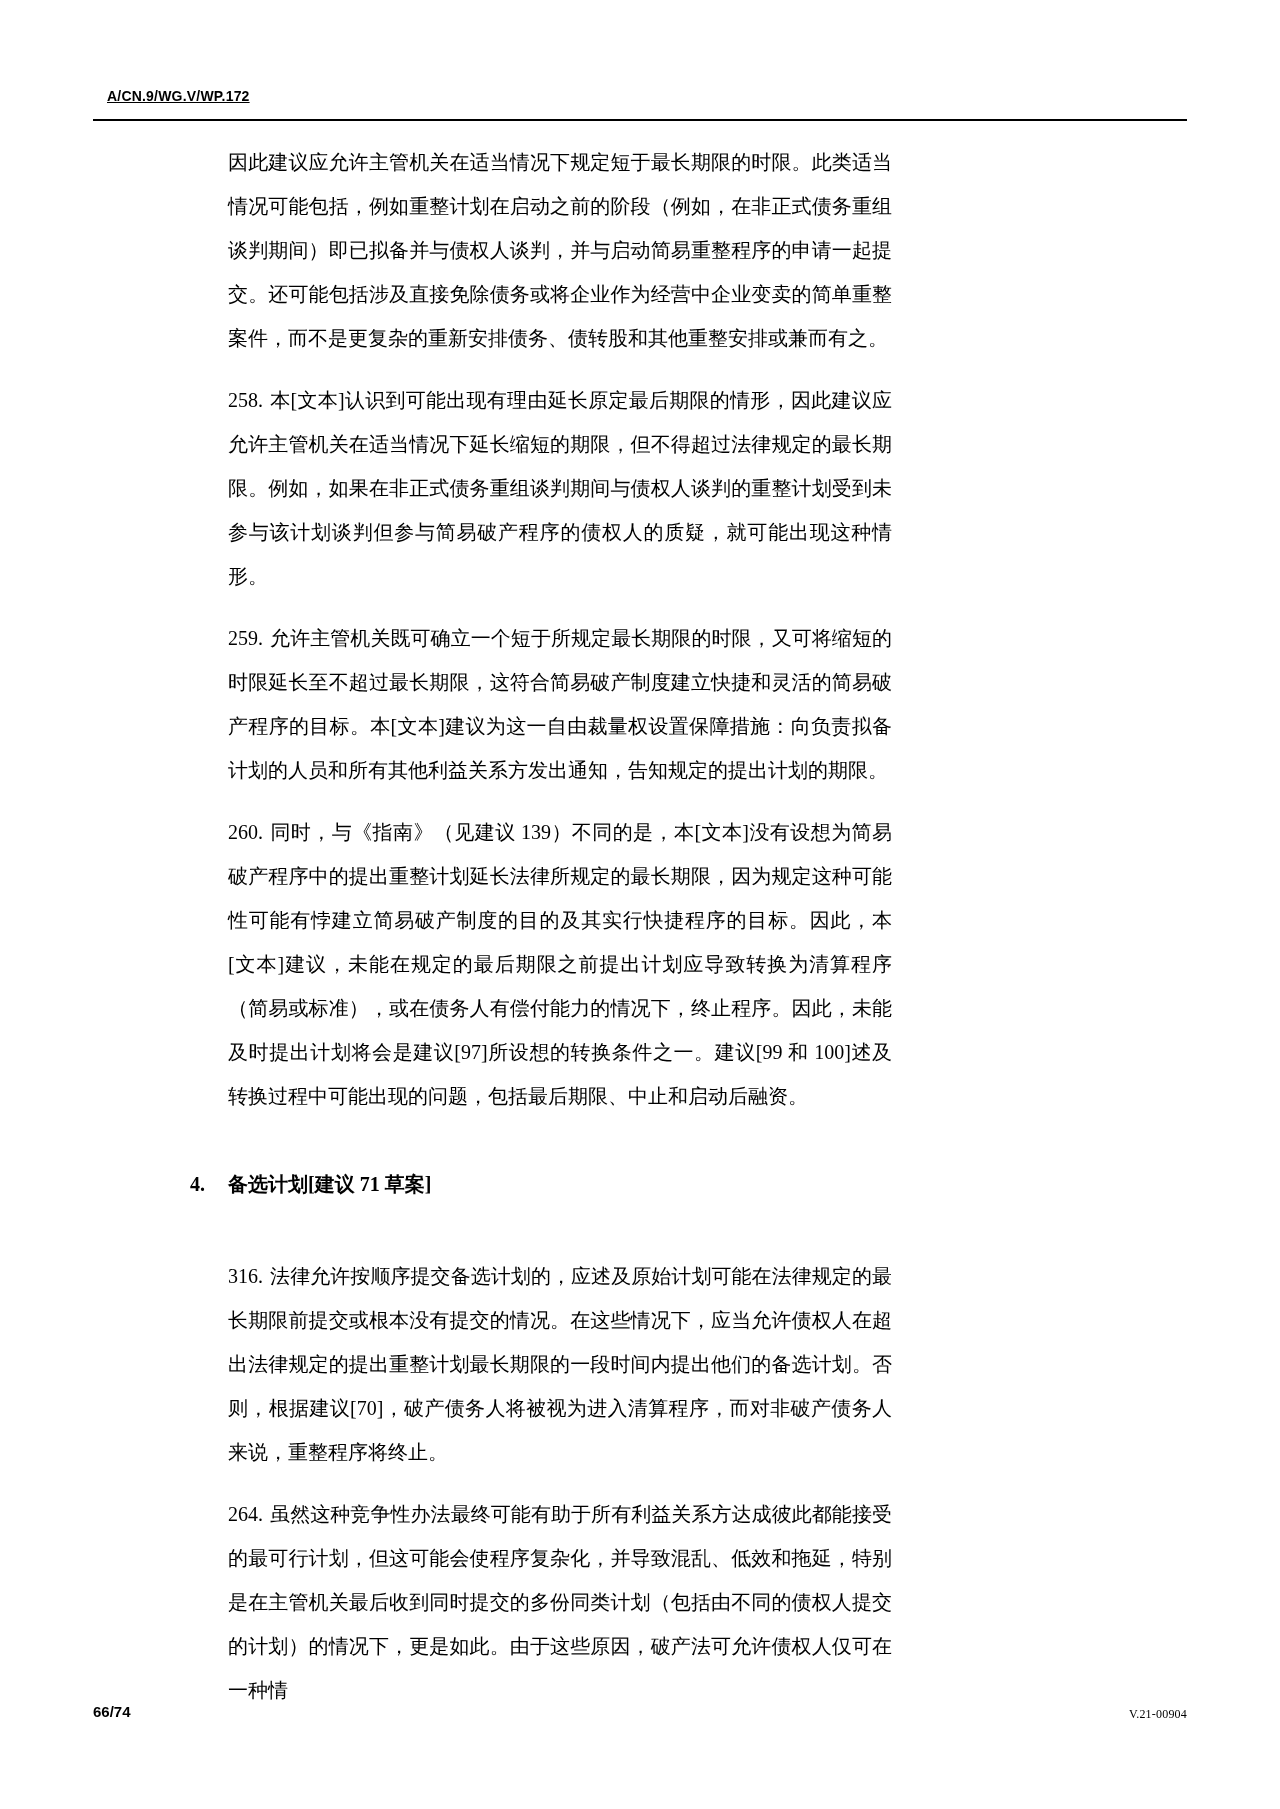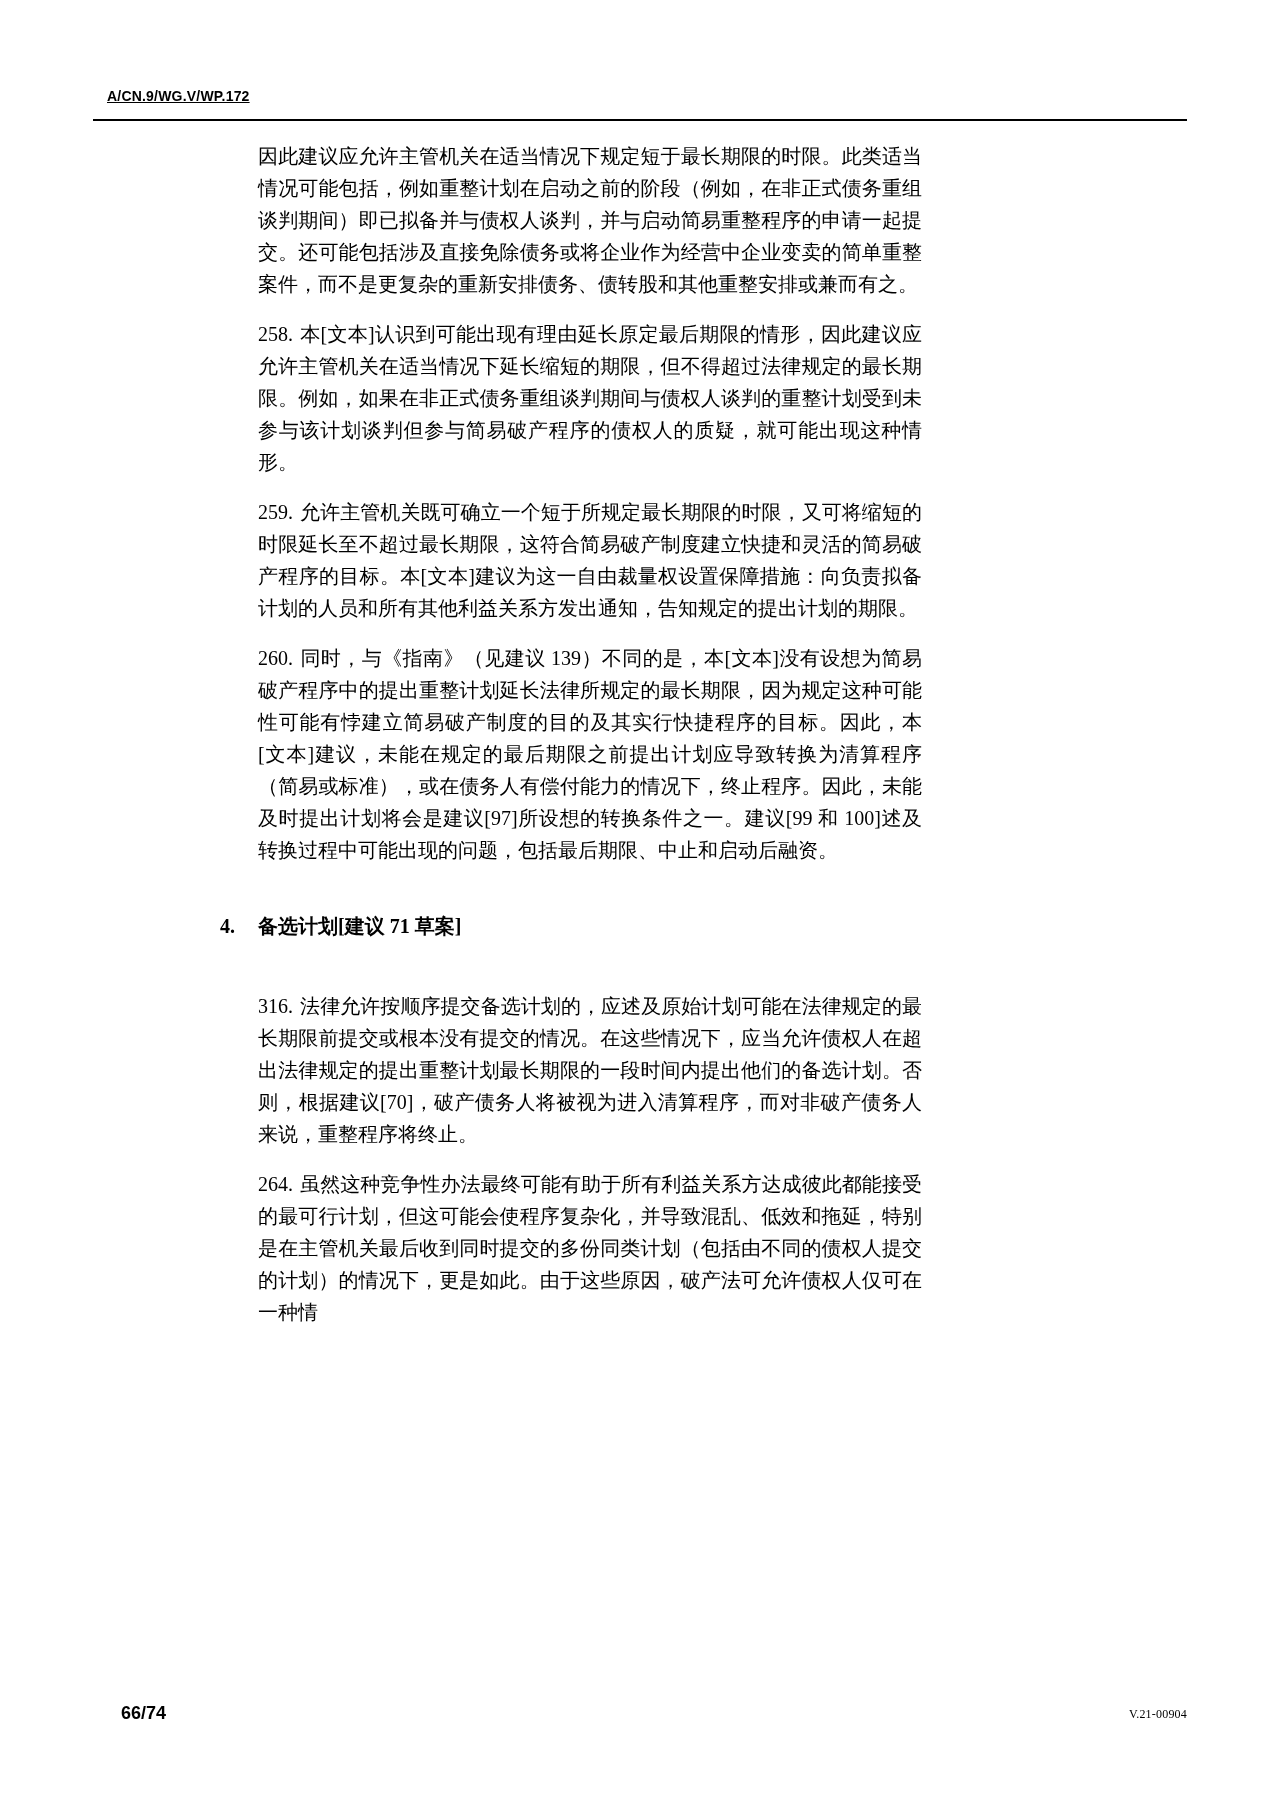--- a/index.html
+++ b/index.html
@@ -29,25 +29,25 @@
   .header-rule {
     position: absolute;
     left: 93px;
     top: 119px;
     width: 1094px;
     height: 0;
     border-top: 2px solid #000000;
   }
   .content {
     position: absolute;
-    left: 258px;
+    left: 228px;
     top: 140px;
     width: 664px;
     font-size: 20px;
-    line-height: 32px;
+    line-height: 44px;
     text-align: justify;
   }
   .body-para {
     margin: 0 0 18px 0;
   }
   .para-num {
     margin-right: 7px;
   }
   .section-heading {
     display: flex;
@@ -59,22 +59,21 @@
   .heading-num {
     width: 38px;
     flex: none;
   }
   .footer-page {
     position: absolute;
     left: 93px;
     top: 1703px;
     font-family: "Liberation Sans", "DejaVu Sans", sans-serif;
     font-weight: bold;
-    font-size: 18px;
-    margin-left: 28px;
+    font-size: 15px;
   }
   .footer-ref {
     position: absolute;
     right: 93px;
     top: 1707px;
     font-size: 12px;
     letter-spacing: 0.2px;
   }
 </style>
 </head>

